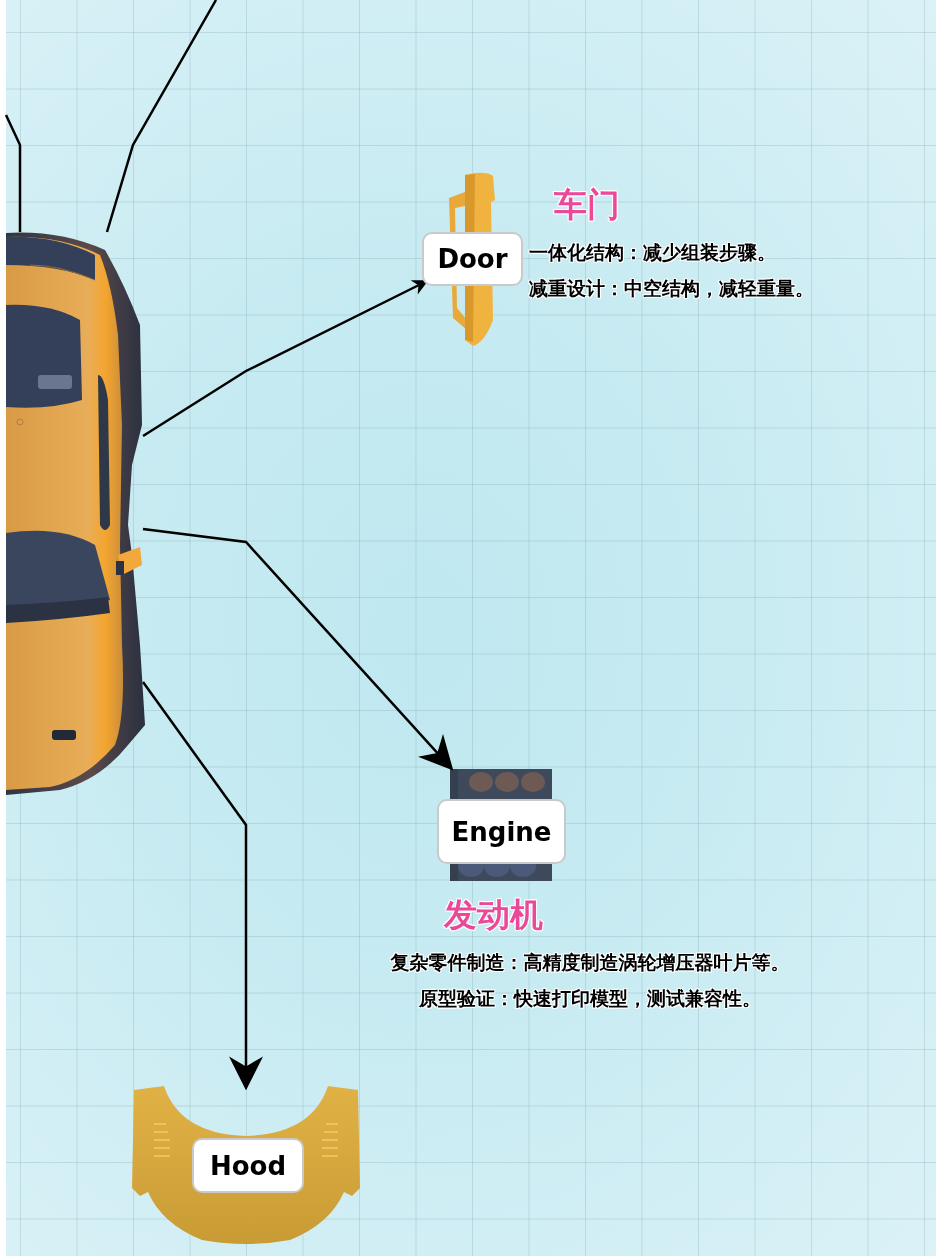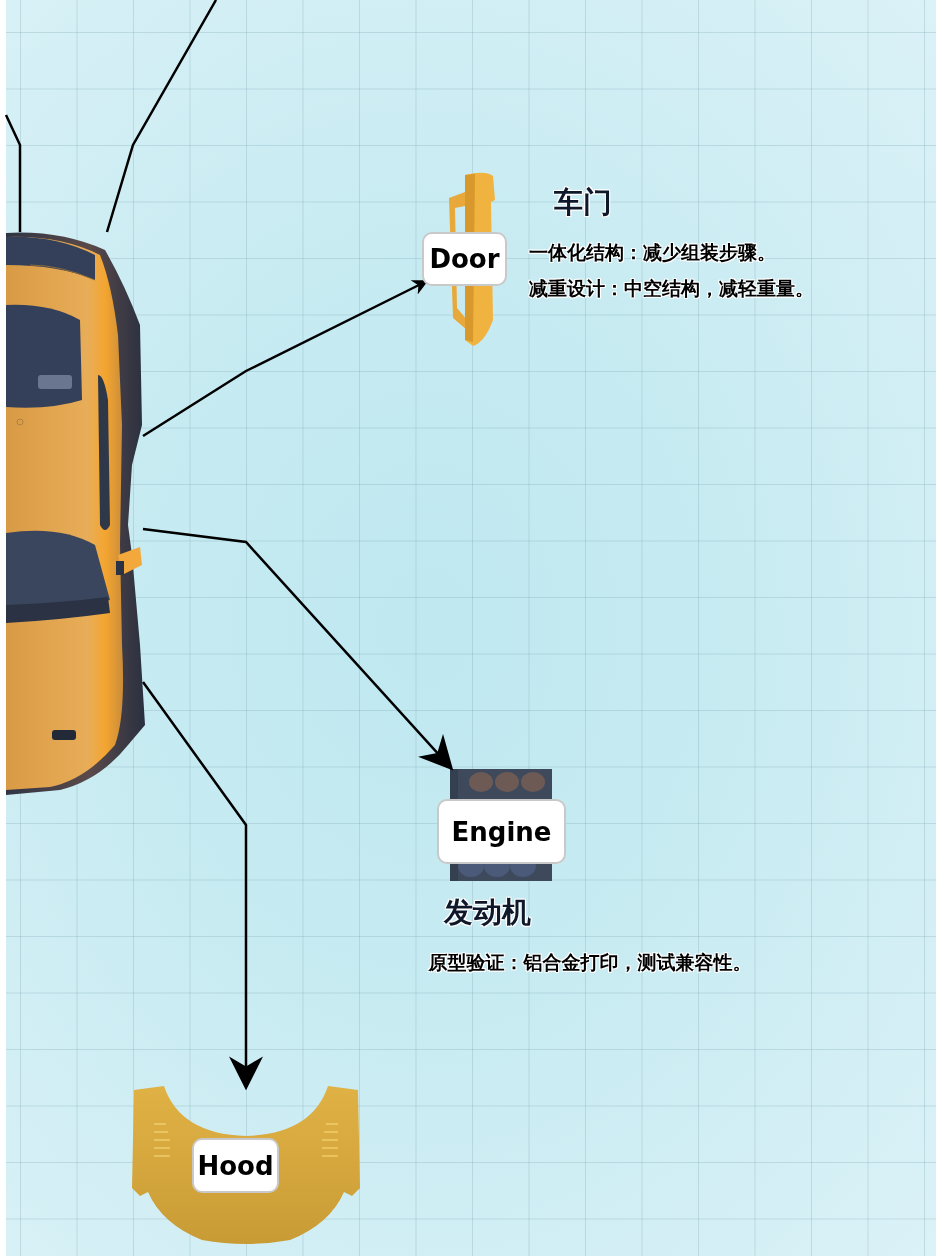--- a/index.html
+++ b/index.html
@@ -8,21 +8,21 @@
   .canvas { position:absolute; left:6px; top:0; width:930px; height:1256px; overflow:hidden;
     background:
       linear-gradient(rgba(120,160,170,0.28) 1px, transparent 1px) 0 32px / 56.5px 56.5px,
       linear-gradient(90deg, rgba(120,160,170,0.28) 1px, transparent 1px) 14px 0 / 56.5px 56.5px,
       radial-gradient(ellipse at 45% 50%, #bfe8f0 0%, #c8ebf2 45%, #dbf2f7 100%); }
   .abs { position:absolute; }
   svg.lines { position:absolute; left:0; top:0; width:942px; height:1256px; pointer-events:none; }
   .label-box { position:absolute; background:#ffffff; border:2px solid #c9c9c9; border-radius:10px;
     box-sizing:border-box; display:flex; align-items:center; justify-content:center;
     font-weight:bold; font-size:26px; color:#000; }
-  .title { position:absolute; font-weight:bold; font-size:29px; color:#0f172a;
+  .title { position:absolute; font-weight:bold; font-size:33px; color:#ec4899;
     text-shadow: 0 0 2px #fff, 0 0 2px #fff, 1px 1px 0 #fff, -1px -1px 0 #fff, 1px -1px 0 #fff, -1px 1px 0 #fff; }
   .desc { position:absolute; font-weight:bold; font-size:19px; color:#000; line-height:36px; white-space:nowrap;
     text-shadow: 0 0 2px #fff, 1px 1px 0 #fff, -1px -1px 0 #fff, 1px -1px 0 #fff, -1px 1px 0 #fff; }
   .desc div { height:36px; }
 </style>
 </head>
 <body>
 
 <div class="canvas"></div>
 
@@ -116,32 +116,33 @@
   <polyline points="6,115 20,145 20,232" fill="none" stroke="#000" stroke-width="2.5"></polyline>
   <polyline points="216,0 133,145 107,232" fill="none" stroke="#000" stroke-width="2.5"></polyline>
 
   <polyline points="143,436 246,371 427,281" fill="none" stroke="#000" stroke-width="2.5" marker-end="url(#arrow)"></polyline>
 
   <polyline points="143,529 246,542 451,768" fill="none" stroke="#000" stroke-width="2.5" marker-end="url(#arrowBig)"></polyline>
 
   <polyline points="143,682 246,825 246,1087" fill="none" stroke="#000" stroke-width="2.5" marker-end="url(#arrowBig)"></polyline>
 </svg>
 
-<div class="label-box" style="left:422px;top:232px;width:85px;height:54px;">
+<div class="label-box" style="left:422px;top:232px;width:101px;height:54px;">
   <span>Door</span>
 </div>
 <div class="title" style="left:554px;top:183px;">车门</div>
 <div class="desc" style="left:529px;top:236px;font-family:Liberation Mono, monospace;">
   <div>一体化结构：减少组装步骤。</div>
   <div>减重设计：中空结构，减轻重量。</div>
 </div>
 
 <div class="label-box" style="left:437px;top:799px;width:129px;height:65px;">
   <span>Engine</span>
 </div>
 <div class="title" style="left:444px;top:893px;">发动机</div>
 <div class="desc" style="left:340px;top:944px;width:500px;text-align:center;">
-  <div>原型验证：铝合金打印，测试兼容性。</div>
+  <div>复杂零件制造：高精度制造涡轮增压器叶片等。</div>
+  <div>原型验证：快速打印模型，测试兼容性。</div>
 </div>
 
-<div class="label-box" style="left:192px;top:1138px;width:87px;height:55px;">
+<div class="label-box" style="left:192px;top:1138px;width:112px;height:55px;">
   <span>Hood</span>
 </div>
 
 </body></html>

